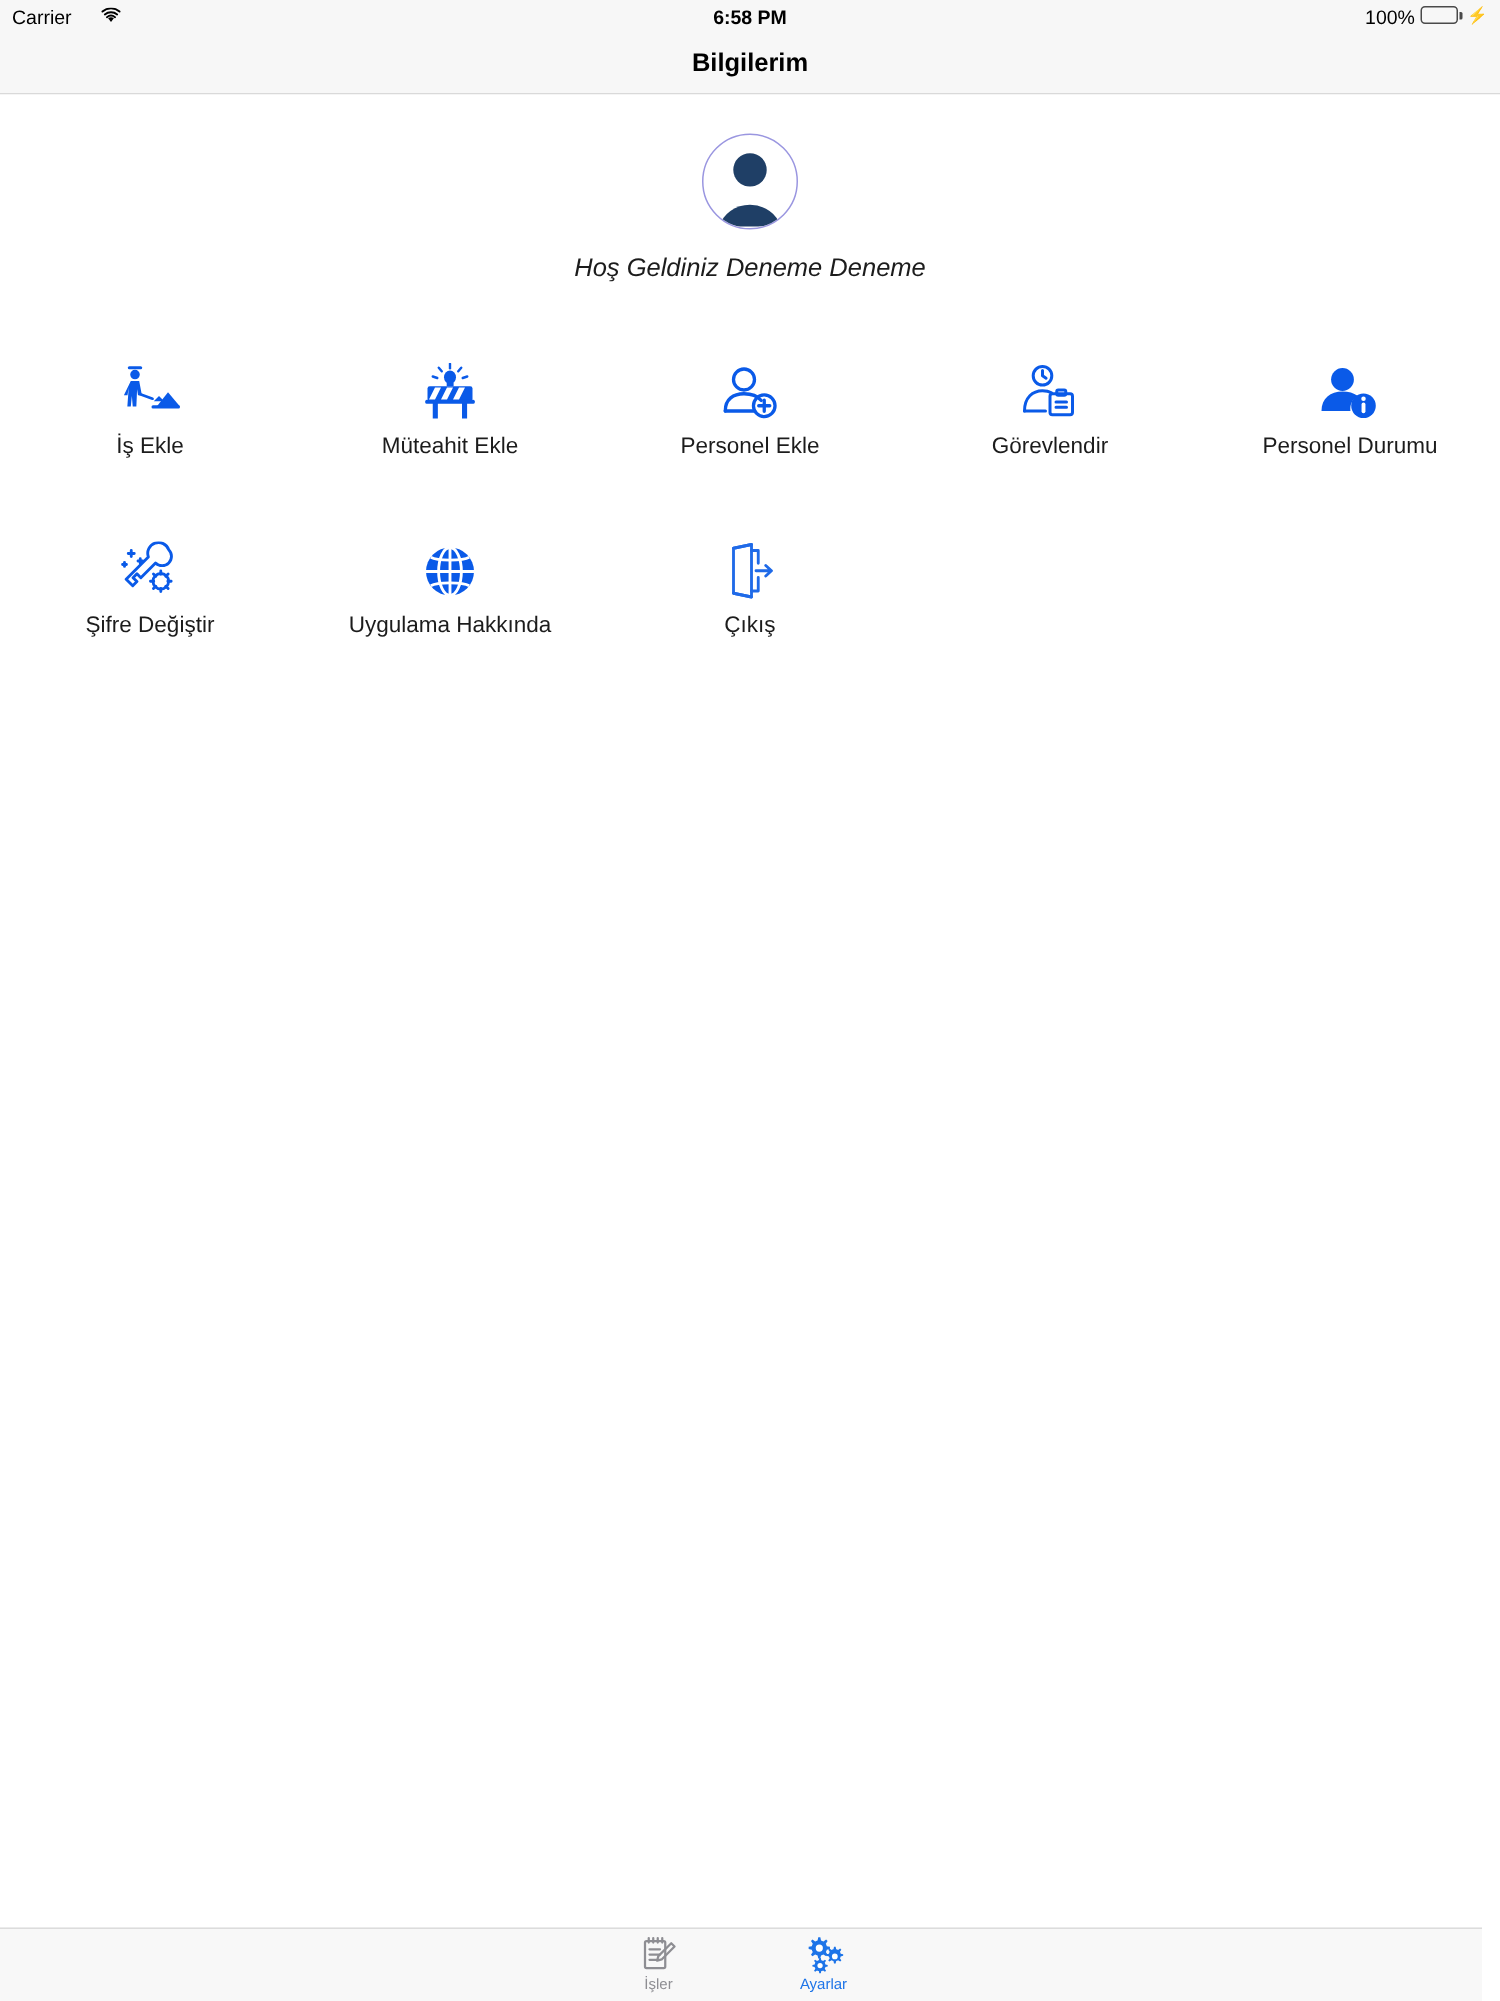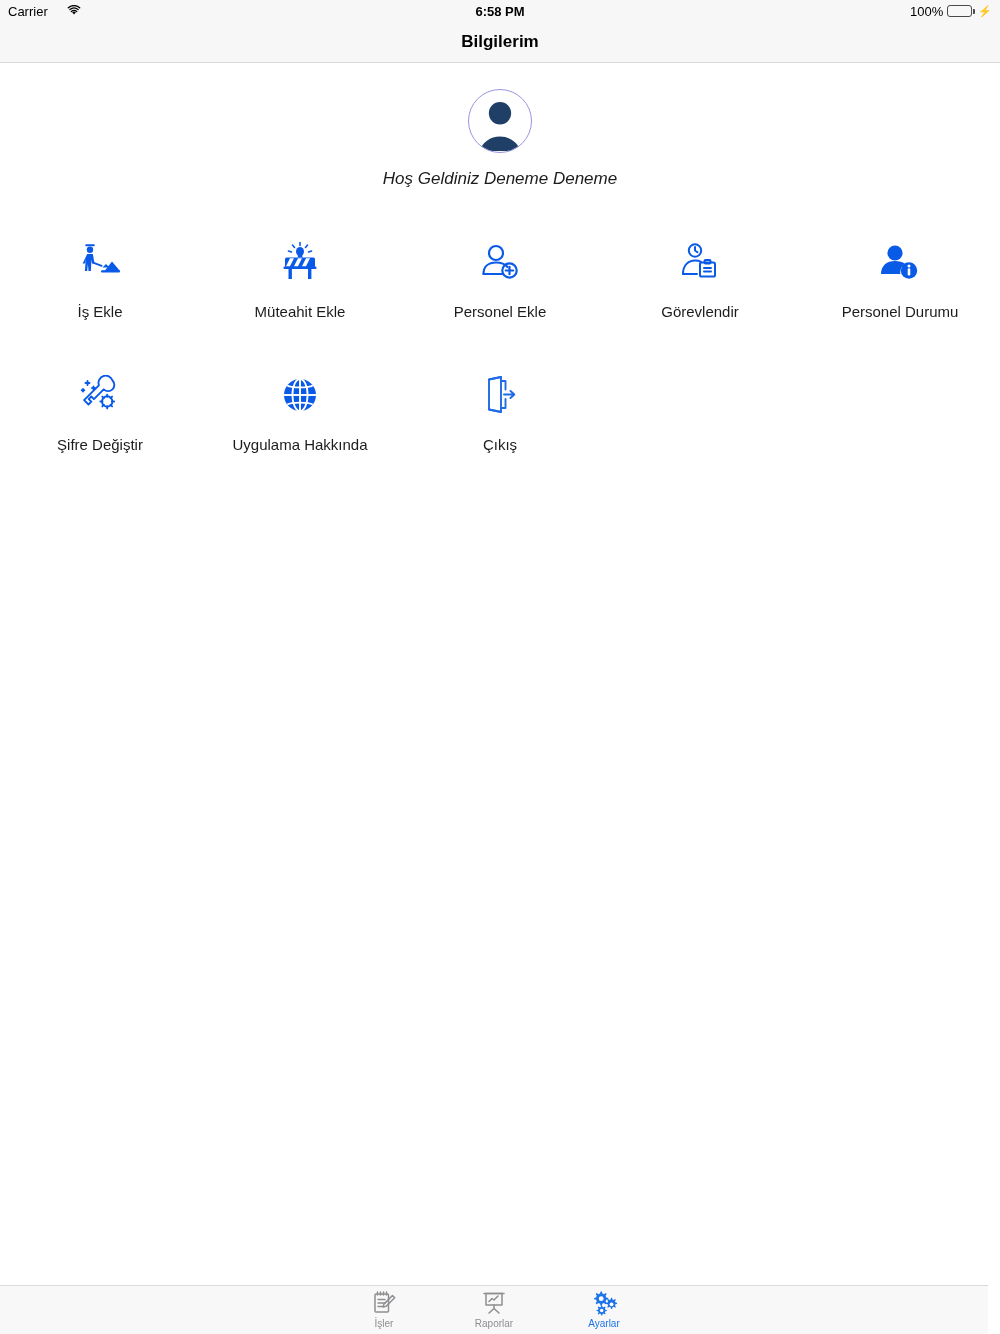--- a/index.html
+++ b/index.html
@@ -42,21 +42,20 @@
     left: 0; right: 0;
     text-align: center;
     font-size: 13px;
     font-weight: bold;
     letter-spacing: 0px;
   }
   .sb-right {
     position: absolute;
     right: 8px;
     display: flex;
-    align-items: center;
     gap: 4px;
     font-size: 13px;
   }
   .carrier-text { font-size: 13px; }
   .wifi-icon { display: block; }
   .battery {
     position: relative;
     width: 25px;
     height: 12px;
     border: 1px solid #4a4a4a;
@@ -147,21 +146,21 @@
     align-items: center;
     cursor: pointer;
   }
   .grid-icon {
     height: 46px;
     display: flex;
     align-items: center;
     justify-content: center;
   }
   .grid-label {
-    margin-top: 18px;
+    margin-top: 4px;
     font-size: 15px;
     color: #1c1c1c;
     text-align: center;
     white-space: nowrap;
   }
 
   
   .tabbar {
     position: absolute;
     bottom: 0; left: 0;
@@ -393,33 +392,20 @@
             <rect x="4" y="4" width="13.5" height="18" rx="1"></rect>
             <path d="M6.5 2 v3 M9.5 2 v3 M12.5 2 v3 M15.5 2 v3"></path>
             <path d="M7 9.5 h7 M7 13 h7 M7 16.5 h4.5"></path>
             <path d="M21.5 5.5 l2.2 2.2 l-8.6 8.6 l-3 0.8 l0.8 -3 z"></path>
           </g>
         </svg>
       </div>
       <div class="tab-label">İşler</div>
     </div>
 
-    <div class="tab tab-inactive">
-      <div class="tab-icon">
-        <svg width="26" height="26" viewBox="0 0 26 26">
-          <g fill="none" stroke="#8e8e93" stroke-width="1.5" stroke-linejoin="round" stroke-linecap="round">
-            <path d="M3 3.5 h20"></path>
-            <rect x="5" y="3.5" width="16" height="11.5"></rect>
-            <path d="M13 15 v3.5 M13 18.5 l-5 4.5 M13 18.5 l5 4.5"></path>
-            <path d="M8 11.5 l3 -3 l2 1.5 l4 -4"></path>
-          </g>
-        </svg>
-      </div>
-      <div class="tab-label">Raporlar</div>
-    </div>
 
     <div class="tab tab-active">
       <div class="tab-icon">
         <svg width="27" height="26" viewBox="0 0 27 26">
           <g fill="#1d74e8">
             <path d="M9.5 1.5 l1.4 0 l0.45 2.1 a6 6 0 0 1 1.6 0.65 l1.8 -1.2 l1 1 l-1.2 1.8 a6 6 0 0 1 0.65 1.6 l2.1 0.45 l0 1.4 l-2.1 0.45 a6 6 0 0 1 -0.65 1.6 l1.2 1.8 l-1 1 l-1.8 -1.2 a6 6 0 0 1 -1.6 0.65 l-0.45 2.1 l-1.4 0 l-0.45 -2.1 a6 6 0 0 1 -1.6 -0.65 l-1.8 1.2 l-1 -1 l1.2 -1.8 a6 6 0 0 1 -0.65 -1.6 l-2.1 -0.45 l0 -1.4 l2.1 -0.45 a6 6 0 0 1 0.65 -1.6 l-1.2 -1.8 l1 -1 l1.8 1.2 a6 6 0 0 1 1.6 -0.65 z"></path>
             <path d="M20 7.8 l1.1 0 l0.36 1.65 a4.7 4.7 0 0 1 1.25 0.5 l1.4 -0.95 l0.8 0.8 l-0.95 1.4 a4.7 4.7 0 0 1 0.5 1.25 l1.65 0.36 l0 1.1 l-1.65 0.36 a4.7 4.7 0 0 1 -0.5 1.25 l0.95 1.4 l-0.8 0.8 l-1.4 -0.95 a4.7 4.7 0 0 1 -1.25 0.5 l-0.36 1.65 l-1.1 0 l-0.36 -1.65 a4.7 4.7 0 0 1 -1.25 -0.5 l-1.4 0.95 l-0.8 -0.8 l0.95 -1.4 a4.7 4.7 0 0 1 -0.5 -1.25 l-1.65 -0.36 l0 -1.1 l1.65 -0.36 a4.7 4.7 0 0 1 0.5 -1.25 l-0.95 -1.4 l0.8 -0.8 l1.4 0.95 a4.7 4.7 0 0 1 1.25 -0.5 z"></path>
             <path d="M10.2 15.4 l1 0 l0.33 1.5 a4.3 4.3 0 0 1 1.15 0.46 l1.3 -0.87 l0.72 0.72 l-0.87 1.3 a4.3 4.3 0 0 1 0.46 1.15 l1.5 0.33 l0 1 l-1.5 0.33 a4.3 4.3 0 0 1 -0.46 1.15 l0.87 1.3 l-0.72 0.72 l-1.3 -0.87 a4.3 4.3 0 0 1 -1.15 0.46 l-0.33 1.5 l-1 0 l-0.33 -1.5 a4.3 4.3 0 0 1 -1.15 -0.46 l-1.3 0.87 l-0.72 -0.72 l0.87 -1.3 a4.3 4.3 0 0 1 -0.46 -1.15 l-1.5 -0.33 l0 -1 l1.5 -0.33 a4.3 4.3 0 0 1 0.46 -1.15 l-0.87 -1.3 l0.72 -0.72 l1.3 0.87 a4.3 4.3 0 0 1 1.15 -0.46 z"></path>
           </g>
           <g fill="#ffffff">

